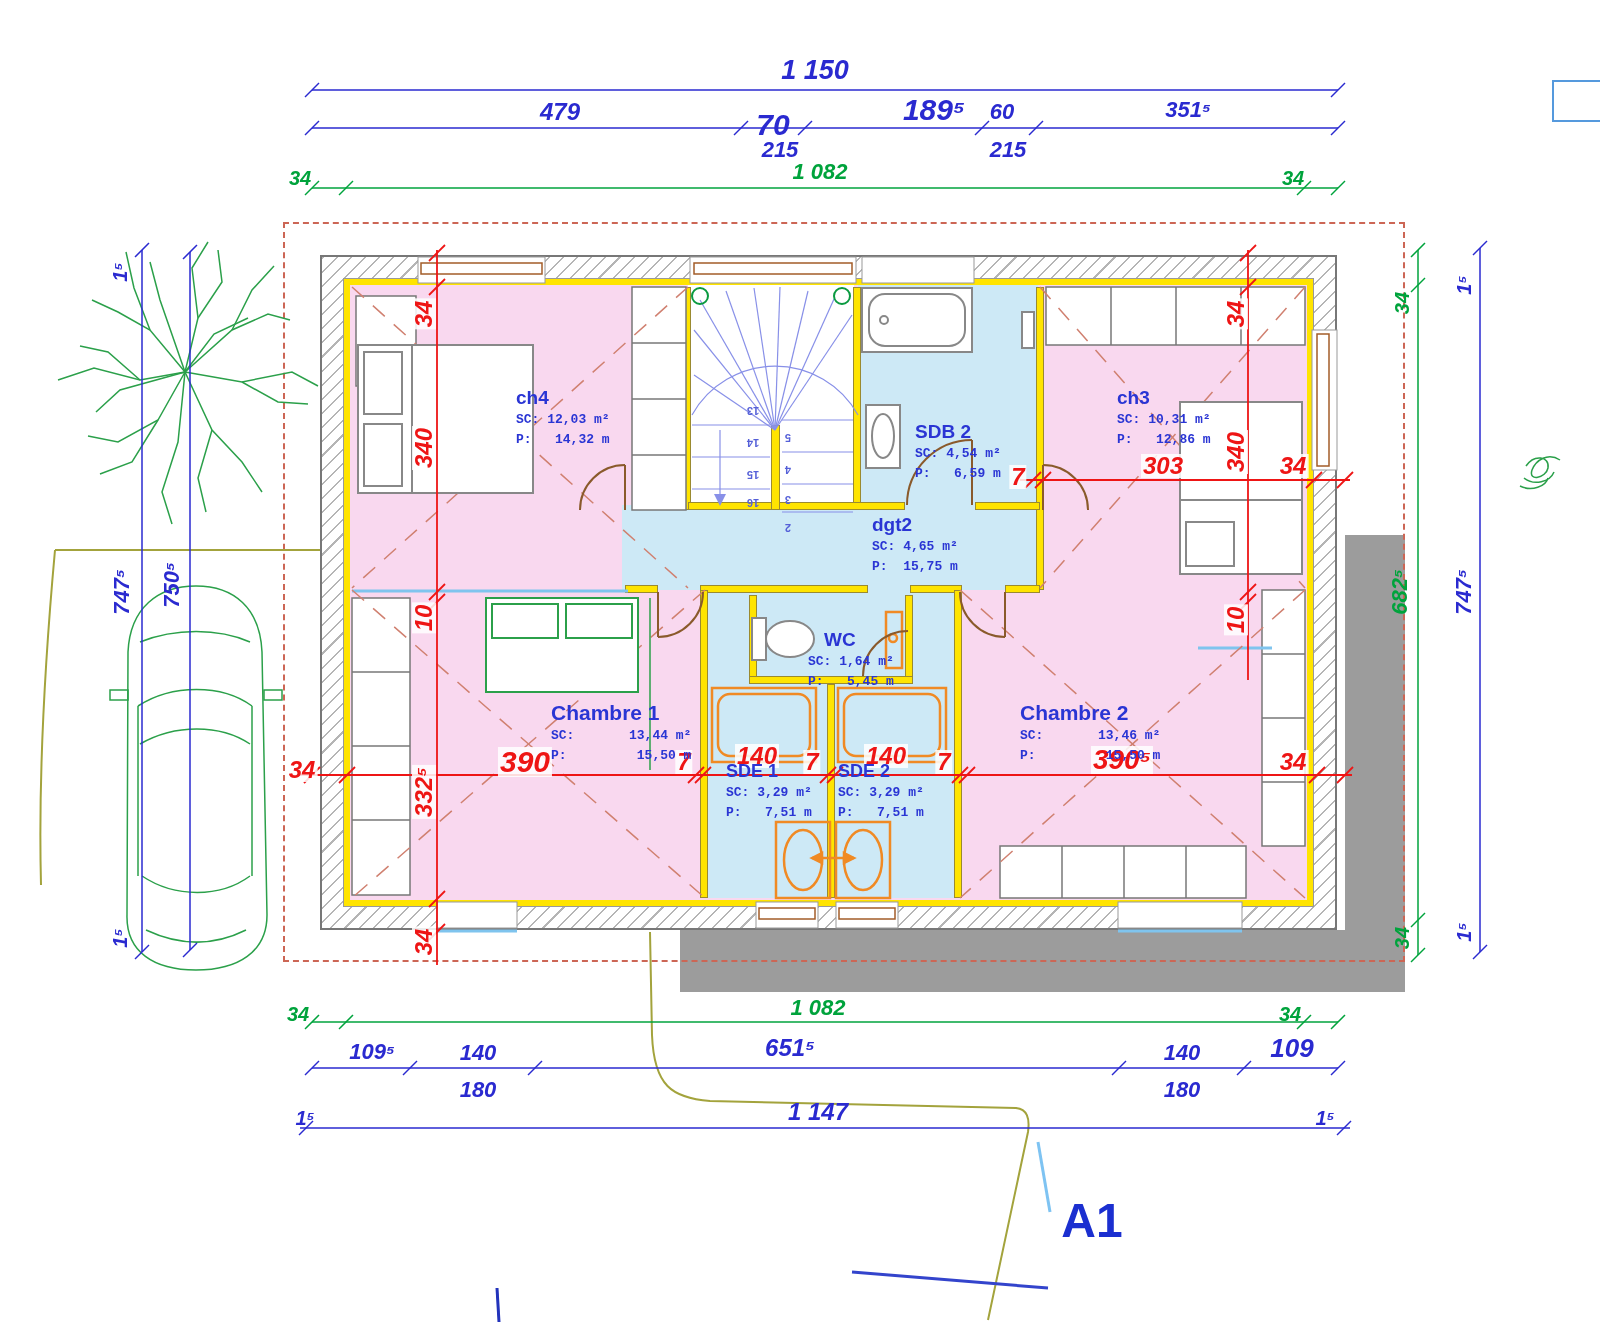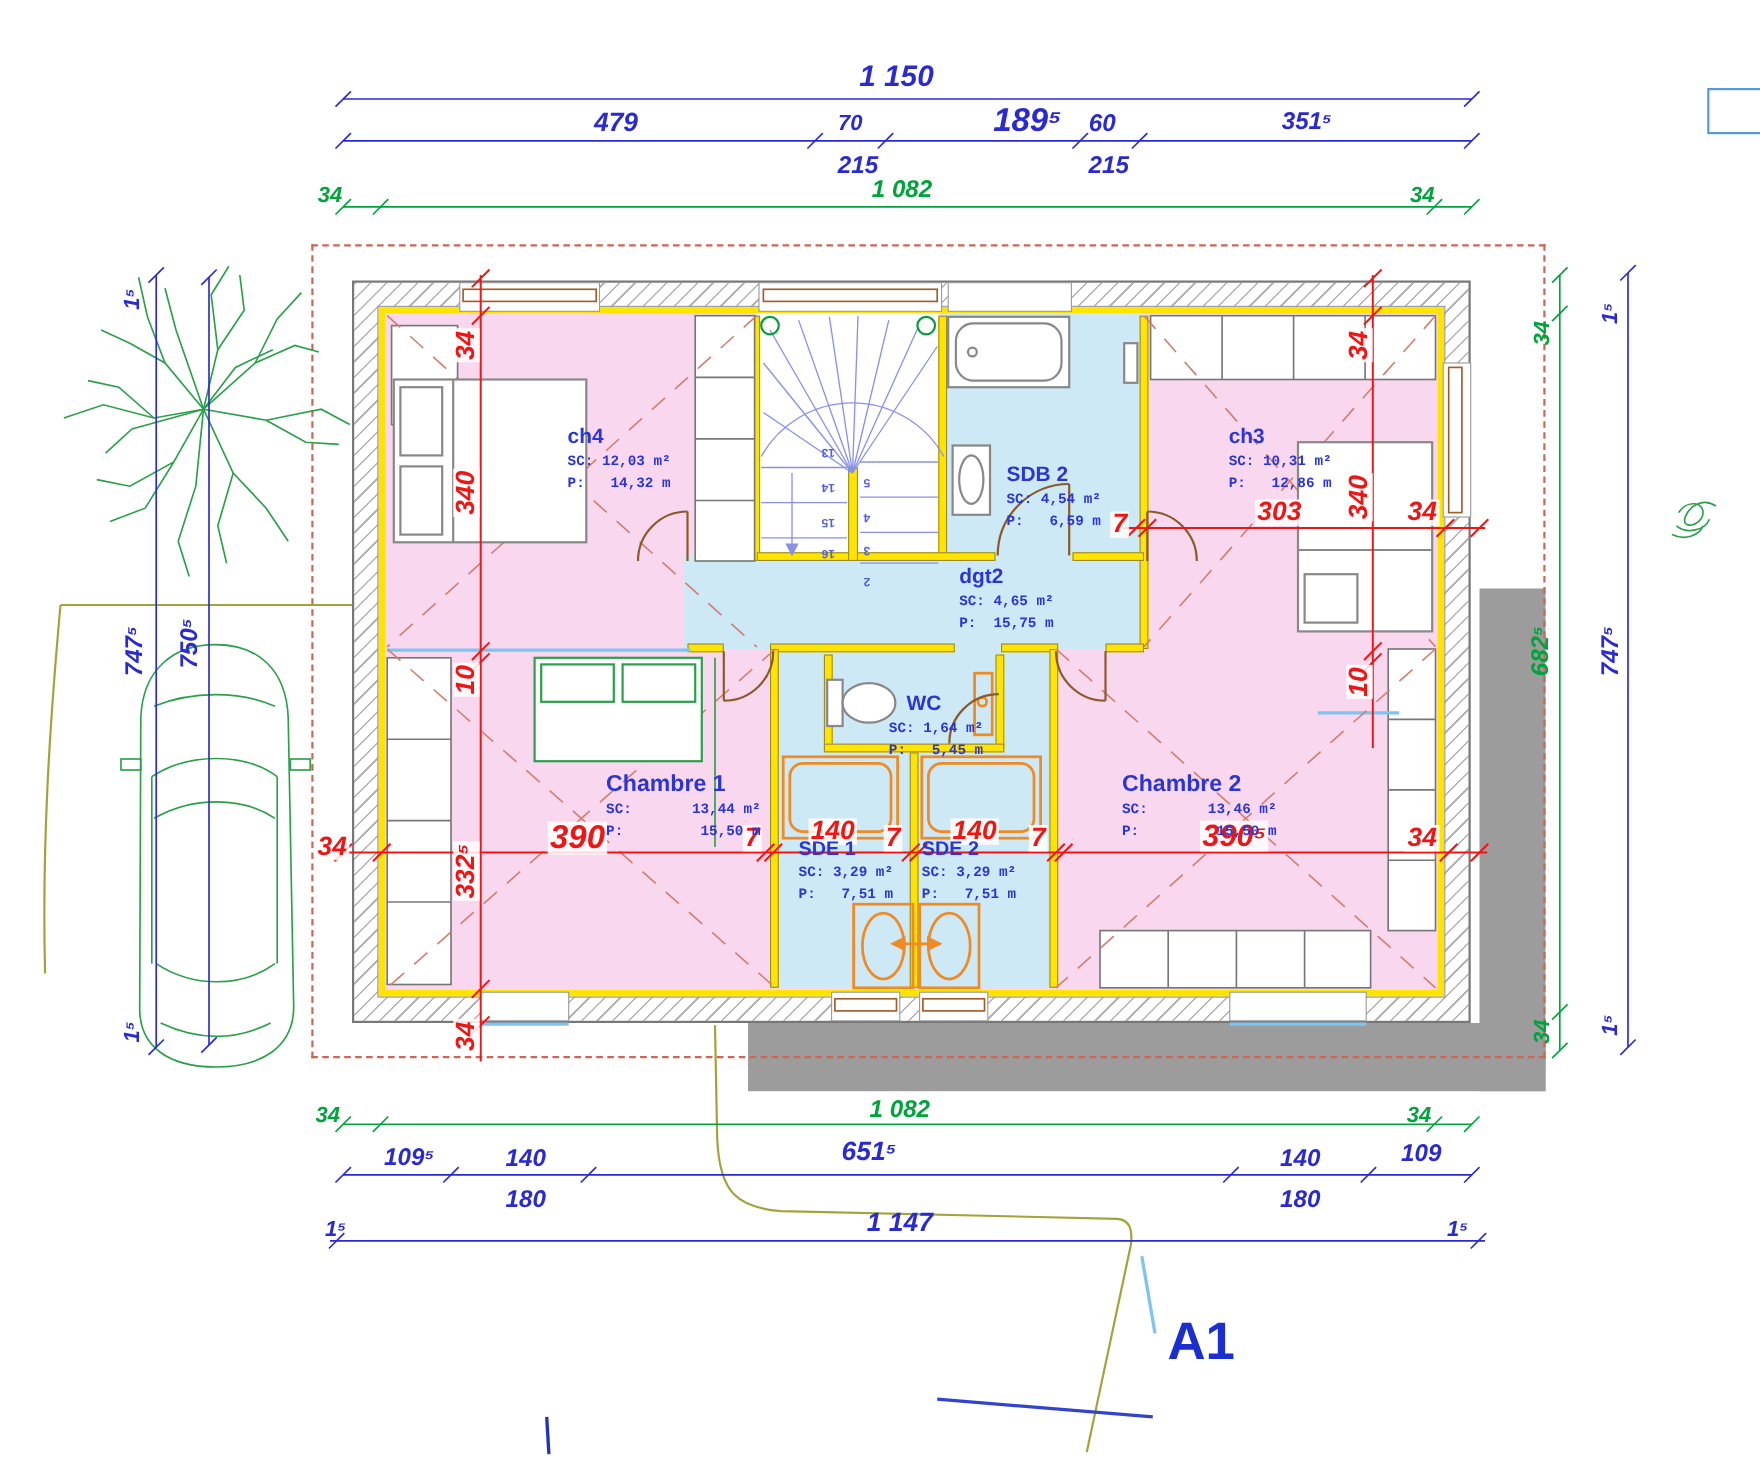--- a/index.html
+++ b/index.html
@@ -345,21 +345,21 @@
         <line x1="827" y1="783" x2="843" y2="767"></line>
       <line x1="952" y1="783" x2="968" y2="767"></line>
         <line x1="959" y1="783" x2="975" y2="767"></line>
       <line x1="1309" y1="783" x2="1325" y2="767"></line>
         <line x1="1337" y1="783" x2="1353" y2="767"></line>
     </g>
   </svg>
 
   <span class="lbl it c-blue" style="left:815px;top:70px;font-size:27px">1 150</span>
   <span class="lbl it c-blue" style="left:560px;top:112px;font-size:24px">479</span>
-  <span class="lbl it c-blue" style="left:773px;top:112px;font-size:20px">70</span>
+  <span class="lbl it c-blue" style="left:773px;top:125px;font-size:30px">70</span>
   <span class="lbl it c-blue" style="left:934px;top:110px;font-size:30px">189⁵</span>
   <span class="lbl it c-blue" style="left:1002px;top:112px;font-size:22px">60</span>
   <span class="lbl it c-blue" style="left:1188px;top:110px;font-size:22px">351⁵</span>
   <span class="lbl it c-blue" style="left:780px;top:150px;font-size:22px">215</span>
   <span class="lbl it c-blue" style="left:1008px;top:150px;font-size:22px">215</span>
 
   <span class="lbl it c-green" style="left:300px;top:178px;font-size:20px">34</span>
   <span class="lbl it c-green" style="left:820px;top:172px;font-size:22px">1 082</span>
   <span class="lbl it c-green" style="left:1293px;top:178px;font-size:20px">34</span>
 
@@ -399,21 +399,21 @@
   <span class="lbl it c-red halo" style="left:1293px;top:762px;font-size:24px">34</span>
 
   <span class="lbl it c-green" style="left:298px;top:1014px;font-size:20px">34</span>
   <span class="lbl it c-green" style="left:818px;top:1008px;font-size:22px">1 082</span>
   <span class="lbl it c-green" style="left:1290px;top:1014px;font-size:20px">34</span>
 
   <span class="lbl it c-blue" style="left:372px;top:1052px;font-size:22px">109⁵</span>
   <span class="lbl it c-blue" style="left:478px;top:1053px;font-size:22px">140</span>
   <span class="lbl it c-blue" style="left:790px;top:1048px;font-size:24px">651⁵</span>
   <span class="lbl it c-blue" style="left:1182px;top:1053px;font-size:22px">140</span>
-  <span class="lbl it c-blue" style="left:1292px;top:1048px;font-size:22px">109</span>
+  <span class="lbl it c-blue" style="left:1292px;top:1048px;font-size:26px">109</span>
   <span class="lbl it c-blue" style="left:478px;top:1090px;font-size:22px">180</span>
   <span class="lbl it c-blue" style="left:1182px;top:1090px;font-size:22px">180</span>
   <span class="lbl it c-blue" style="left:305px;top:1118px;font-size:20px">1⁵</span>
   <span class="lbl it c-blue" style="left:818px;top:1112px;font-size:24px">1 147</span>
   <span class="lbl it c-blue" style="left:1325px;top:1118px;font-size:20px">1⁵</span>
 
   <div class="room-label" style="left:516px;top:386px">
     <div class="rname">ch4</div>
     <div class="rstat">SC: 12,03 m²</div>
     <div class="rstat">P:   14,32 m</div>

